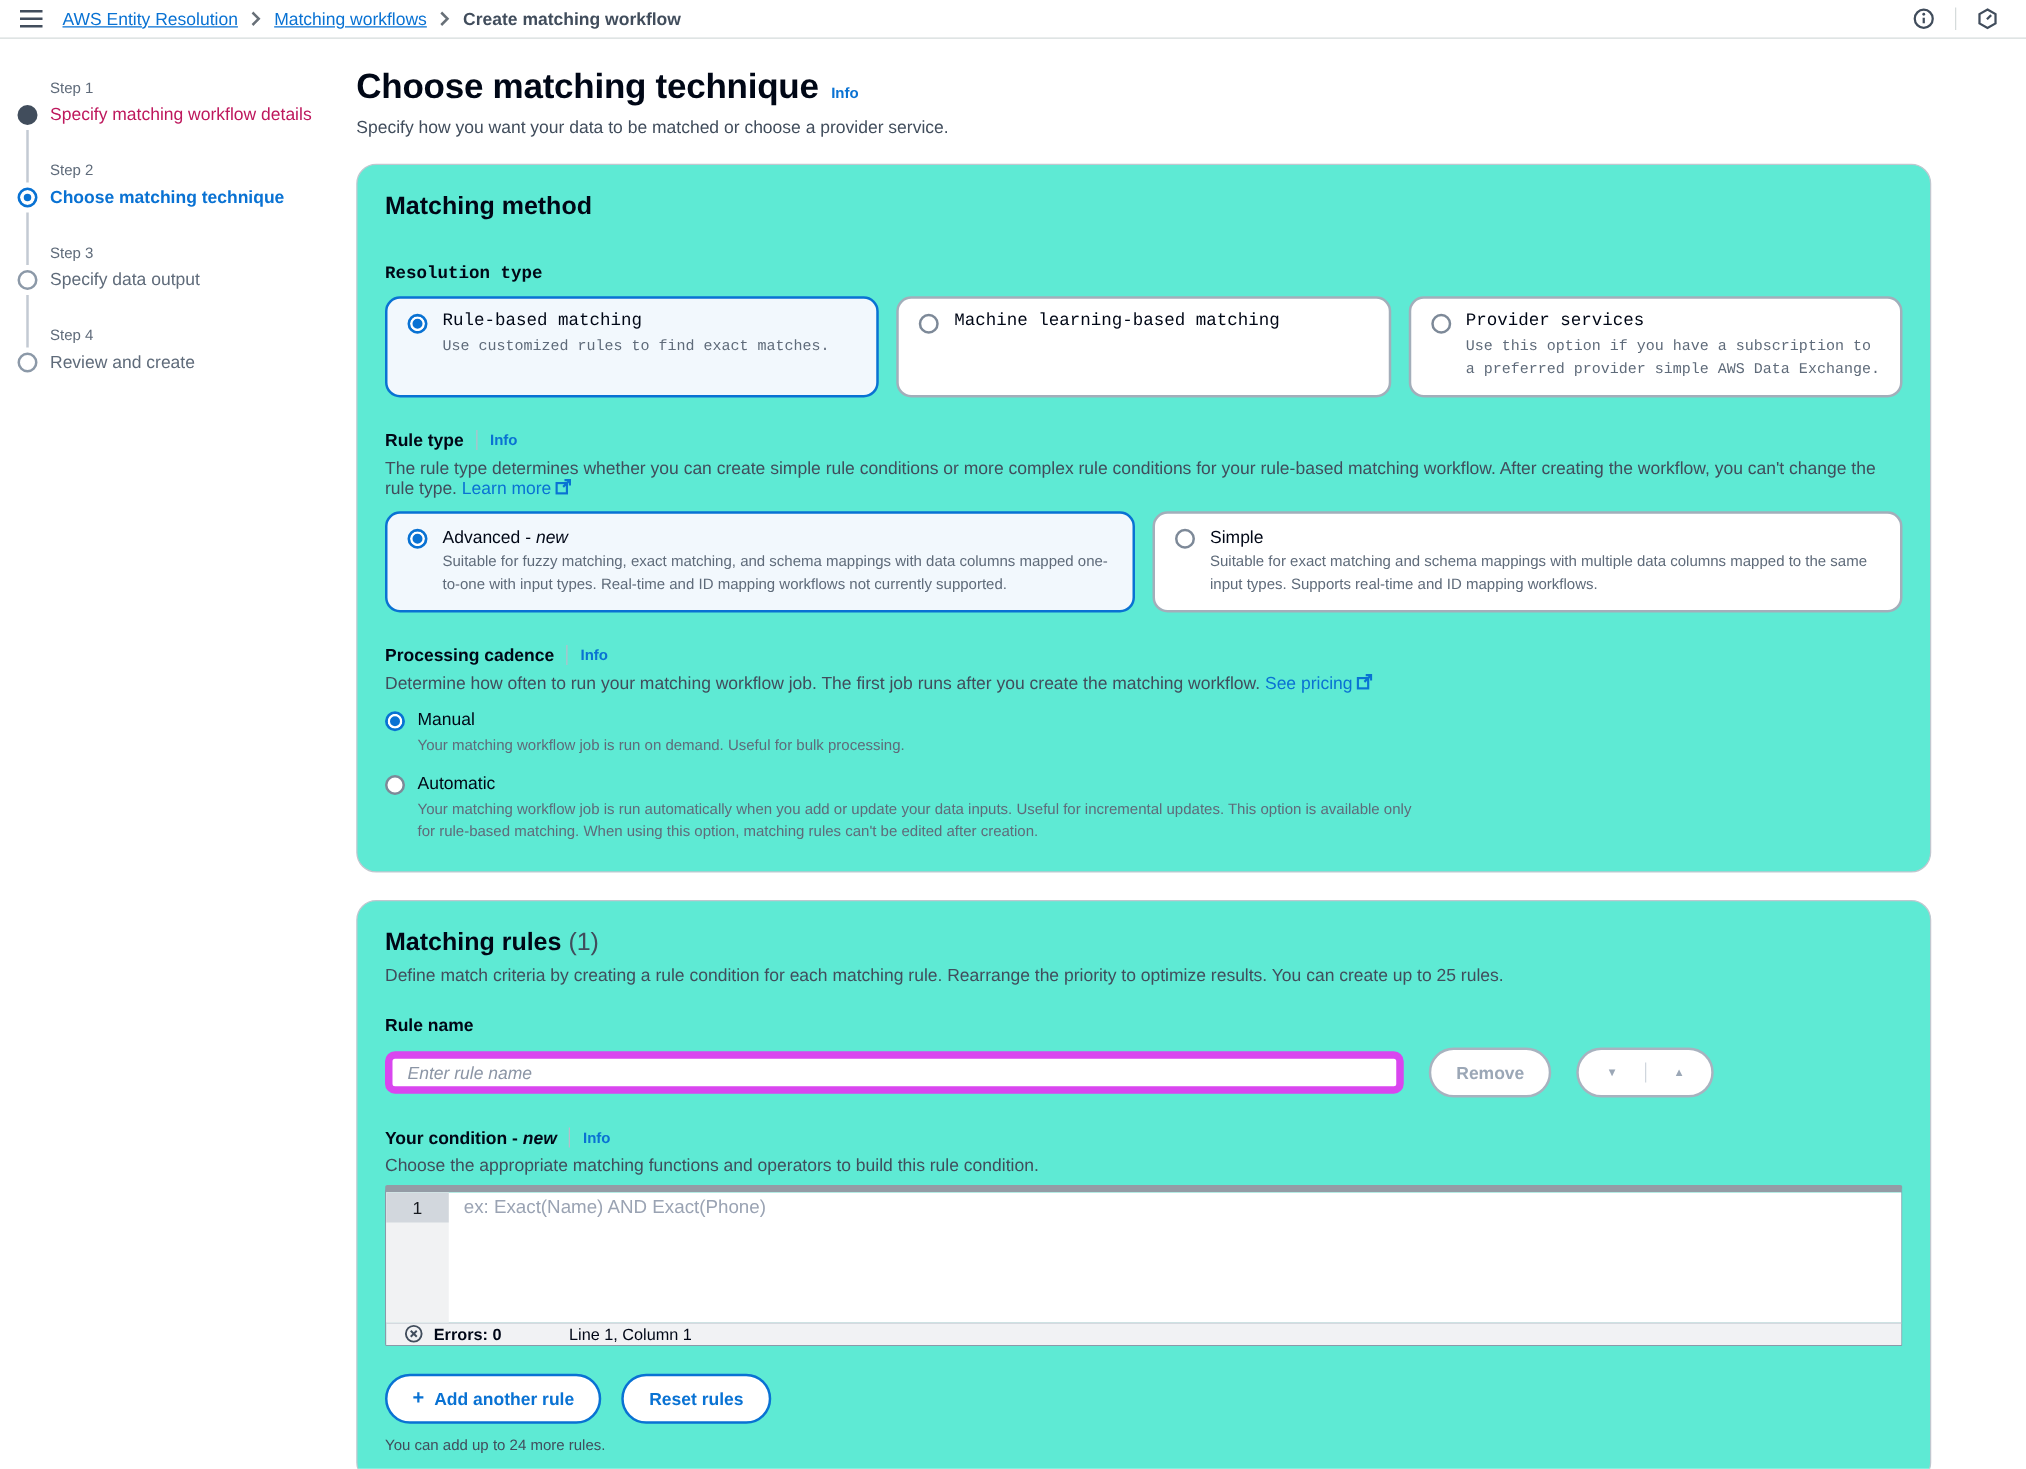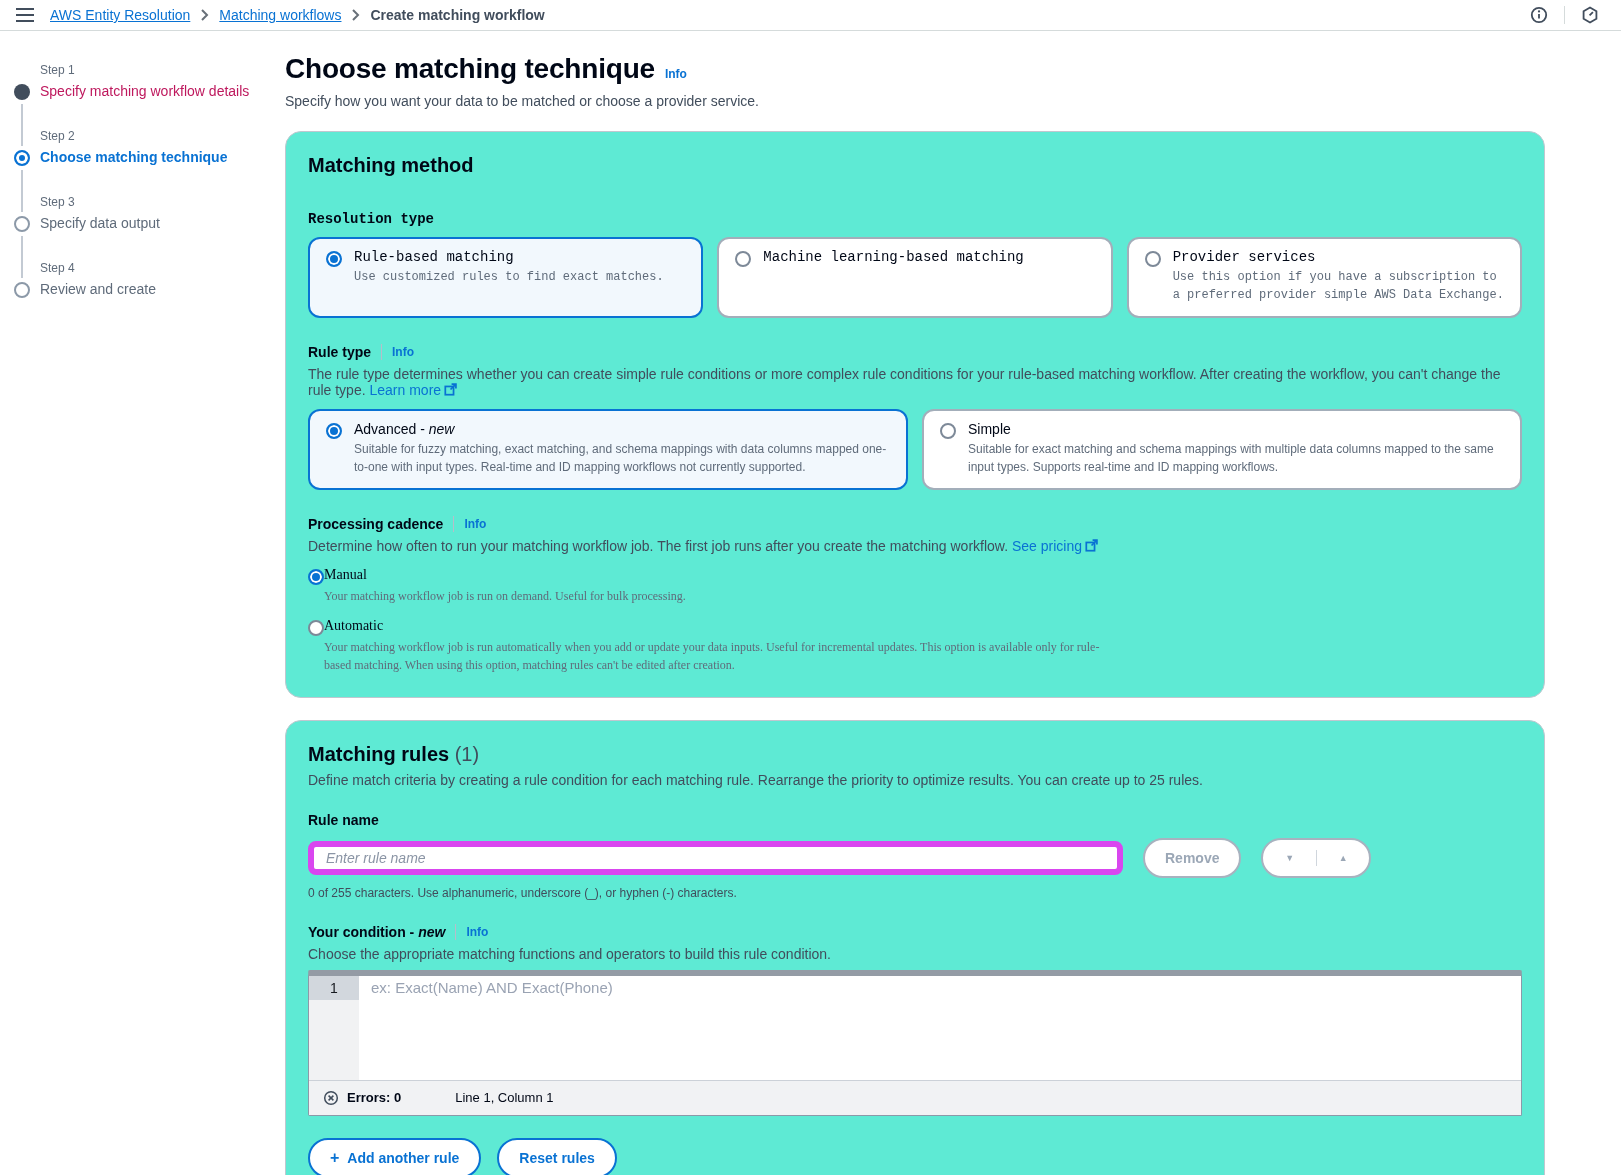--- a/index.html
+++ b/index.html
@@ -63,21 +63,21 @@
   .tile { flex: 1; display: flex; gap: 12px; border: 2px solid #a3aeba; border-radius: 12px; padding: 10px 16px 12px; cursor: pointer; background: #fff; }
   .tile.selected { border-color: #0972d3; background: #f2f8fd; }
   .tile-title { font-size: 14px; color: #000716; }
   .tile-desc { font-size: 12px; color: #5f6b7a; margin-top: 3px; line-height: 1.5; }
 
   .radio { flex: none; width: 16px; height: 16px; border-radius: 50%; margin-top: 2px; }
   .radio.on { background: #0972d3; border: 2px solid #0972d3; box-shadow: inset 0 0 0 2px #fff; }
   .radio.off { background: #fff; border: 2px solid #7d8998; }
 
   
-  .opt { display: flex; margin-top: 12px; cursor: pointer; font-family: Liberation Serif, serif; }
+  .opt { display: flex; gap: 10px; margin-top: 12px; cursor: pointer; }
   .opt-title { font-size: 14px; }
   .opt-desc { font-size: 12px; color: #5f6b7a; margin-top: 4px; line-height: 1.55; max-width: 800px; }
 
   .sect { margin-top: 26px; }
 
   
   .rule-row { display: flex; align-items: center; gap: 20px; margin-top: 10px; }
   .rule-input { width: 815px; height: 34px; border: 6px solid #d946ef; border-radius: 8px; padding: 0 12px; font-size: 14px; font-family: "Liberation Sans", sans-serif; color: #000716; }
   .rule-input::placeholder { font-style: italic; color: #8b95a5; }
   .btn { display: inline-flex; align-items: center; justify-content: center; gap: 8px; height: 40px; padding: 0 20px; border-radius: 20px; border: 2px solid; background: #fff; font-size: 14px; font-weight: bold; font-family: "Liberation Sans", sans-serif; cursor: pointer; }
@@ -86,21 +86,21 @@
   .btn-arrows .half { flex: 1; text-align: center; font-size: 9px; color: #9ba7b6; }
   .btn-arrows .seg-div { width: 1px; height: 16px; background: #d0d6dd; }
   .constraint { margin-top: 8px; font-size: 12px; color: #414d5c; }
 
   
   .editor { margin-top: 8px; border: 1px solid #8c99a8; border-top: 6px solid #949ba5; border-radius: 2px; }
   .editor-body { display: flex; height: 104px; background: #fff; }
   .gutter { flex: none; width: 50px; background: #f1f2f3; }
   .ln-active { height: 24px; background: #d2d7dd; color: #16191f; font-size: 14px; text-align: center; line-height: 24px; }
   .editor-text { flex: 1; padding: 0 12px; font-size: 15px; color: #9aa3b3; line-height: 24px; cursor: text; }
-  .editor-status { display: flex; align-items: center; height: 35px; background: #f1f2f4; border-top: 1px solid #ccd1d8; padding: 0 14px; font-size: 13px; color: #000716; gap: 8px; }
+  .editor-status { display: flex; align-items: center; height: 18px; background: #f1f2f4; border-top: 1px solid #ccd1d8; padding: 0 14px; font-size: 13px; color: #000716; gap: 8px; }
   .errors-label { font-weight: bold; }
   .cursor-pos { margin-left: 46px; }
 
   
   .rules-actions { display: flex; gap: 16px; margin-top: 22px; }
   .btn-outline { border-color: #0972d3; color: #0972d3; }
   .plus-glyph { font-size: 16px; font-weight: bold; }
   .footnote { margin-top: 10px; font-size: 12px; color: #414d5c; }
 </style>
 </head>
@@ -271,21 +271,20 @@
         <div class="field-label">Rule name</div>
         <div class="rule-row">
           <input class="rule-input" type="text" placeholder="Enter rule name" style="">
           <button class="btn btn-disabled">Remove</button>
           <button class="btn btn-disabled btn-arrows">
             <span class="half">▼</span>
             <span class="seg-div"></span>
             <span class="half">▲</span>
           </button>
         </div>
-        <div class="constraint">0 of 255 characters. Use alphanumeric, underscore (_), or hyphen (-) characters.</div>
       </div>
 
       <div class="sect" style="margin-top:24px;">
         <div class="label-row">
           <span class="field-label"><span>Your condition - </span><i>new</i></span>
           <span class="v-div"></span>
           <a class="info-link">Info</a>
         </div>
         <div class="section-desc">Choose the appropriate matching functions and operators to build this rule condition.</div>
 

